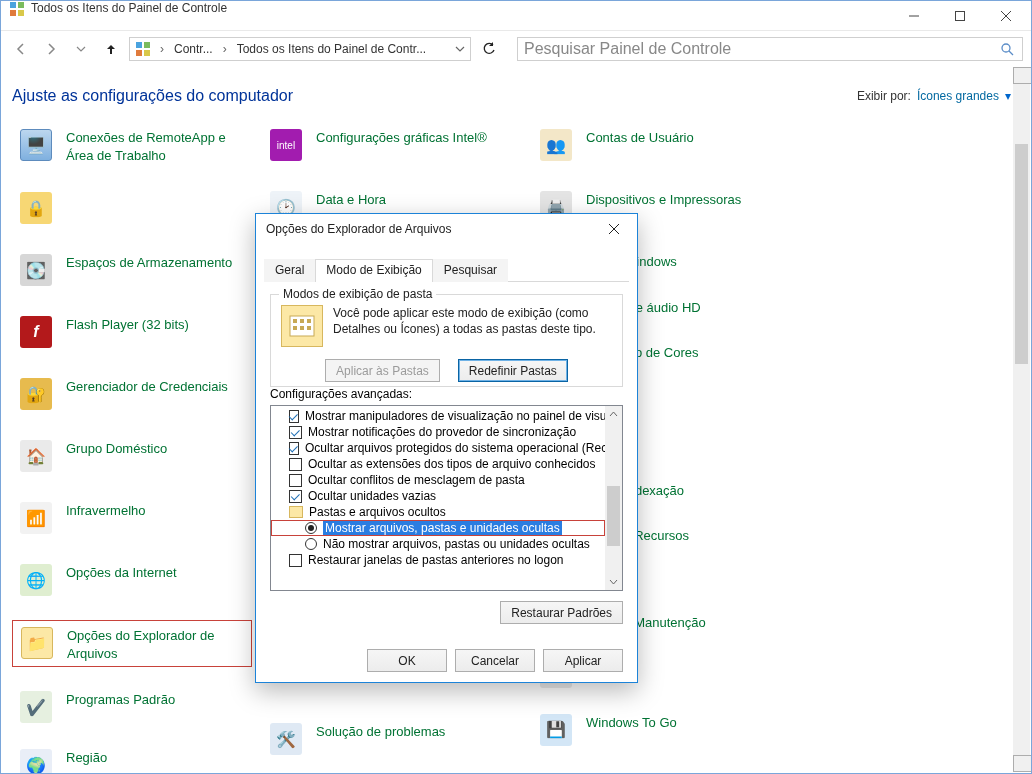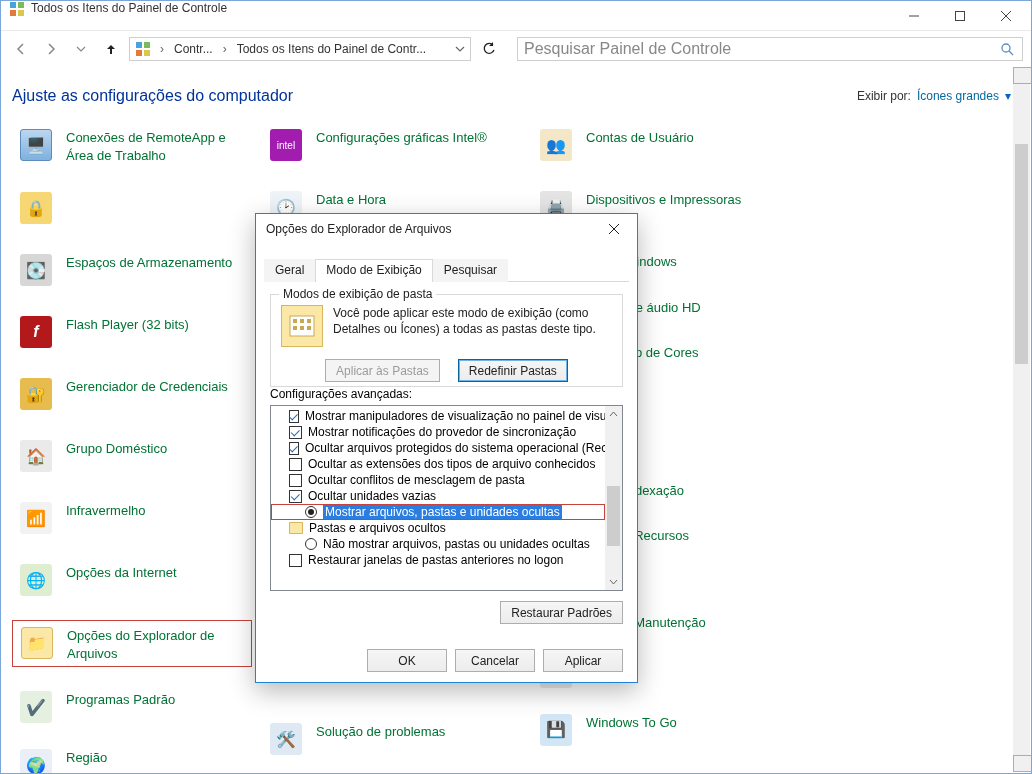--- a/index.html
+++ b/index.html
@@ -426,27 +426,27 @@
               <span>Ocultar as extensões dos tipos de arquivo conhecidos</span>
             </div>
           <div class="row">
               <span class="chk"></span>
               <span>Ocultar conflitos de mesclagem de pasta</span>
             </div>
           <div class="row">
               <span class="chk on"></span>
               <span>Ocultar unidades vazias</span>
             </div>
+          <div class="row">
+              <span class="fico"></span>
+              <span>Pastas e arquivos ocultos</span>
+            </div>
           <div class="row sub selected redbox">
               <span class="rdo on"></span>
               <span class="seltext">Mostrar arquivos, pastas e unidades ocultas</span>
-            </div>
-          <div class="row">
-              <span class="fico"></span>
-              <span>Pastas e arquivos ocultos</span>
             </div>
           <div class="row sub">
               <span class="rdo"></span>
               <span>Não mostrar arquivos, pastas ou unidades ocultas</span>
             </div>
           <div class="row">
               <span class="chk"></span>
               <span>Restaurar janelas de pastas anteriores no logon</span>
             </div>
         </div>

